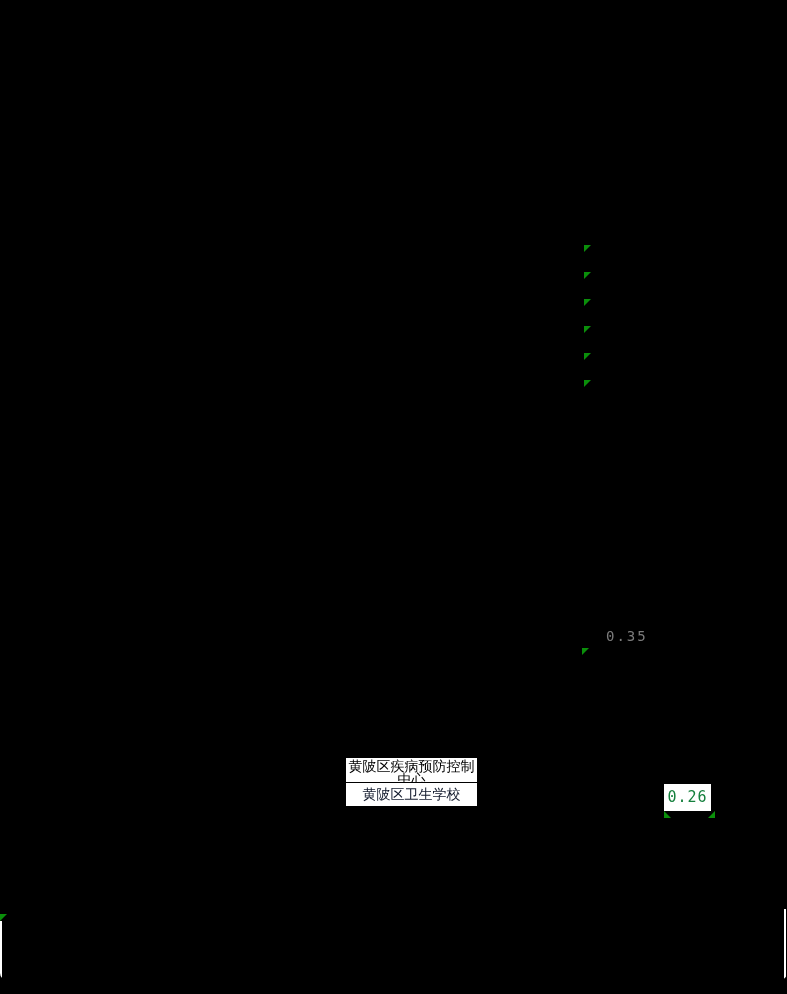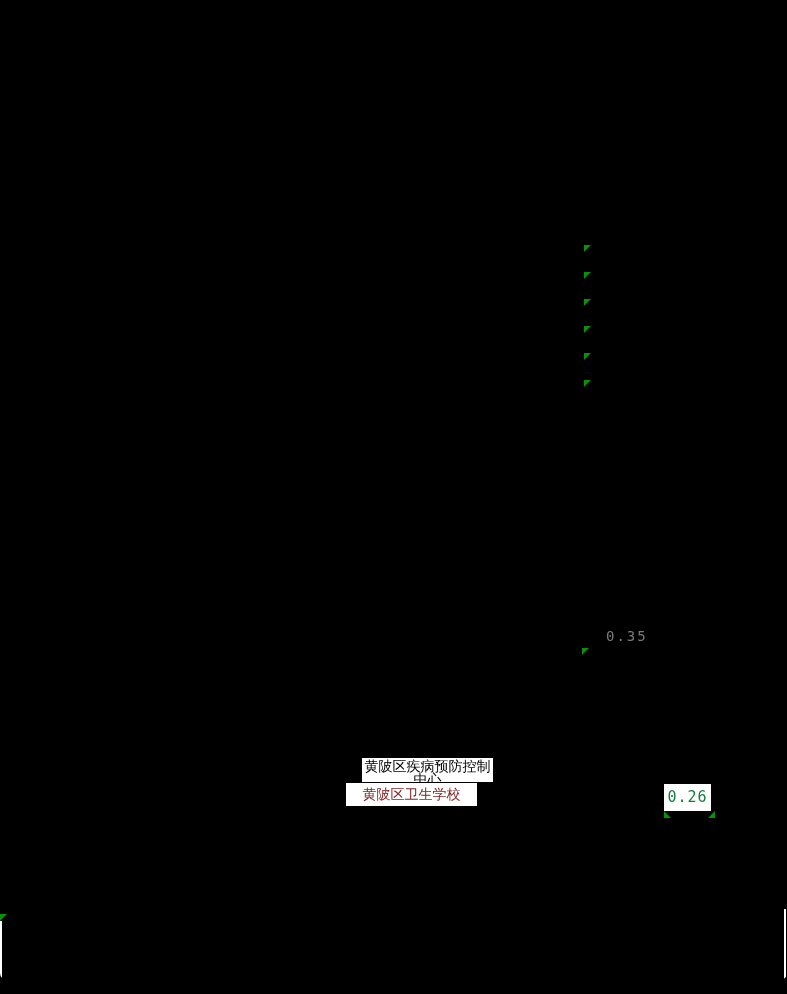--- a/index.html
+++ b/index.html
@@ -78,24 +78,24 @@
   }
 </style>
 </head>
 <body>
 
 <div id="canvas" style="background: rgb(0, 0, 0);">
 
   <span class="dim-text-free" style="color: rgb(124, 124, 124);">0.35</span>
 
   <div class="label-stack">
-    <div class="label-box cdc" style="background: rgb(255, 255, 255); color: rgb(0, 0, 0); margin-left: 16px;">
+    <div class="label-box cdc" style="background: rgb(255, 255, 255); color: rgb(0, 0, 0);">
       <span>黄陂区疾病预防控制中心</span>
     </div>
-    <div class="label-box school" style="background: rgb(255, 255, 255); color: #7f1d1d;">
+    <div class="label-box school" style="background: rgb(255, 255, 255); color: #0f172a;">
       <span>黄陂区卫生学校</span>
     </div>
   </div>
 
   <div class="dim-box" style="background: rgb(255, 255, 255); color: #15803d;">
     <span>0.26</span>
   </div>
 
   <div id="markers-layer">
       <div class="marker" style="left: 584px; top: 245px; background: rgb(10, 143, 10); clip-path: polygon(0px 0px, 100% 0px, 0px 100%);"></div>

